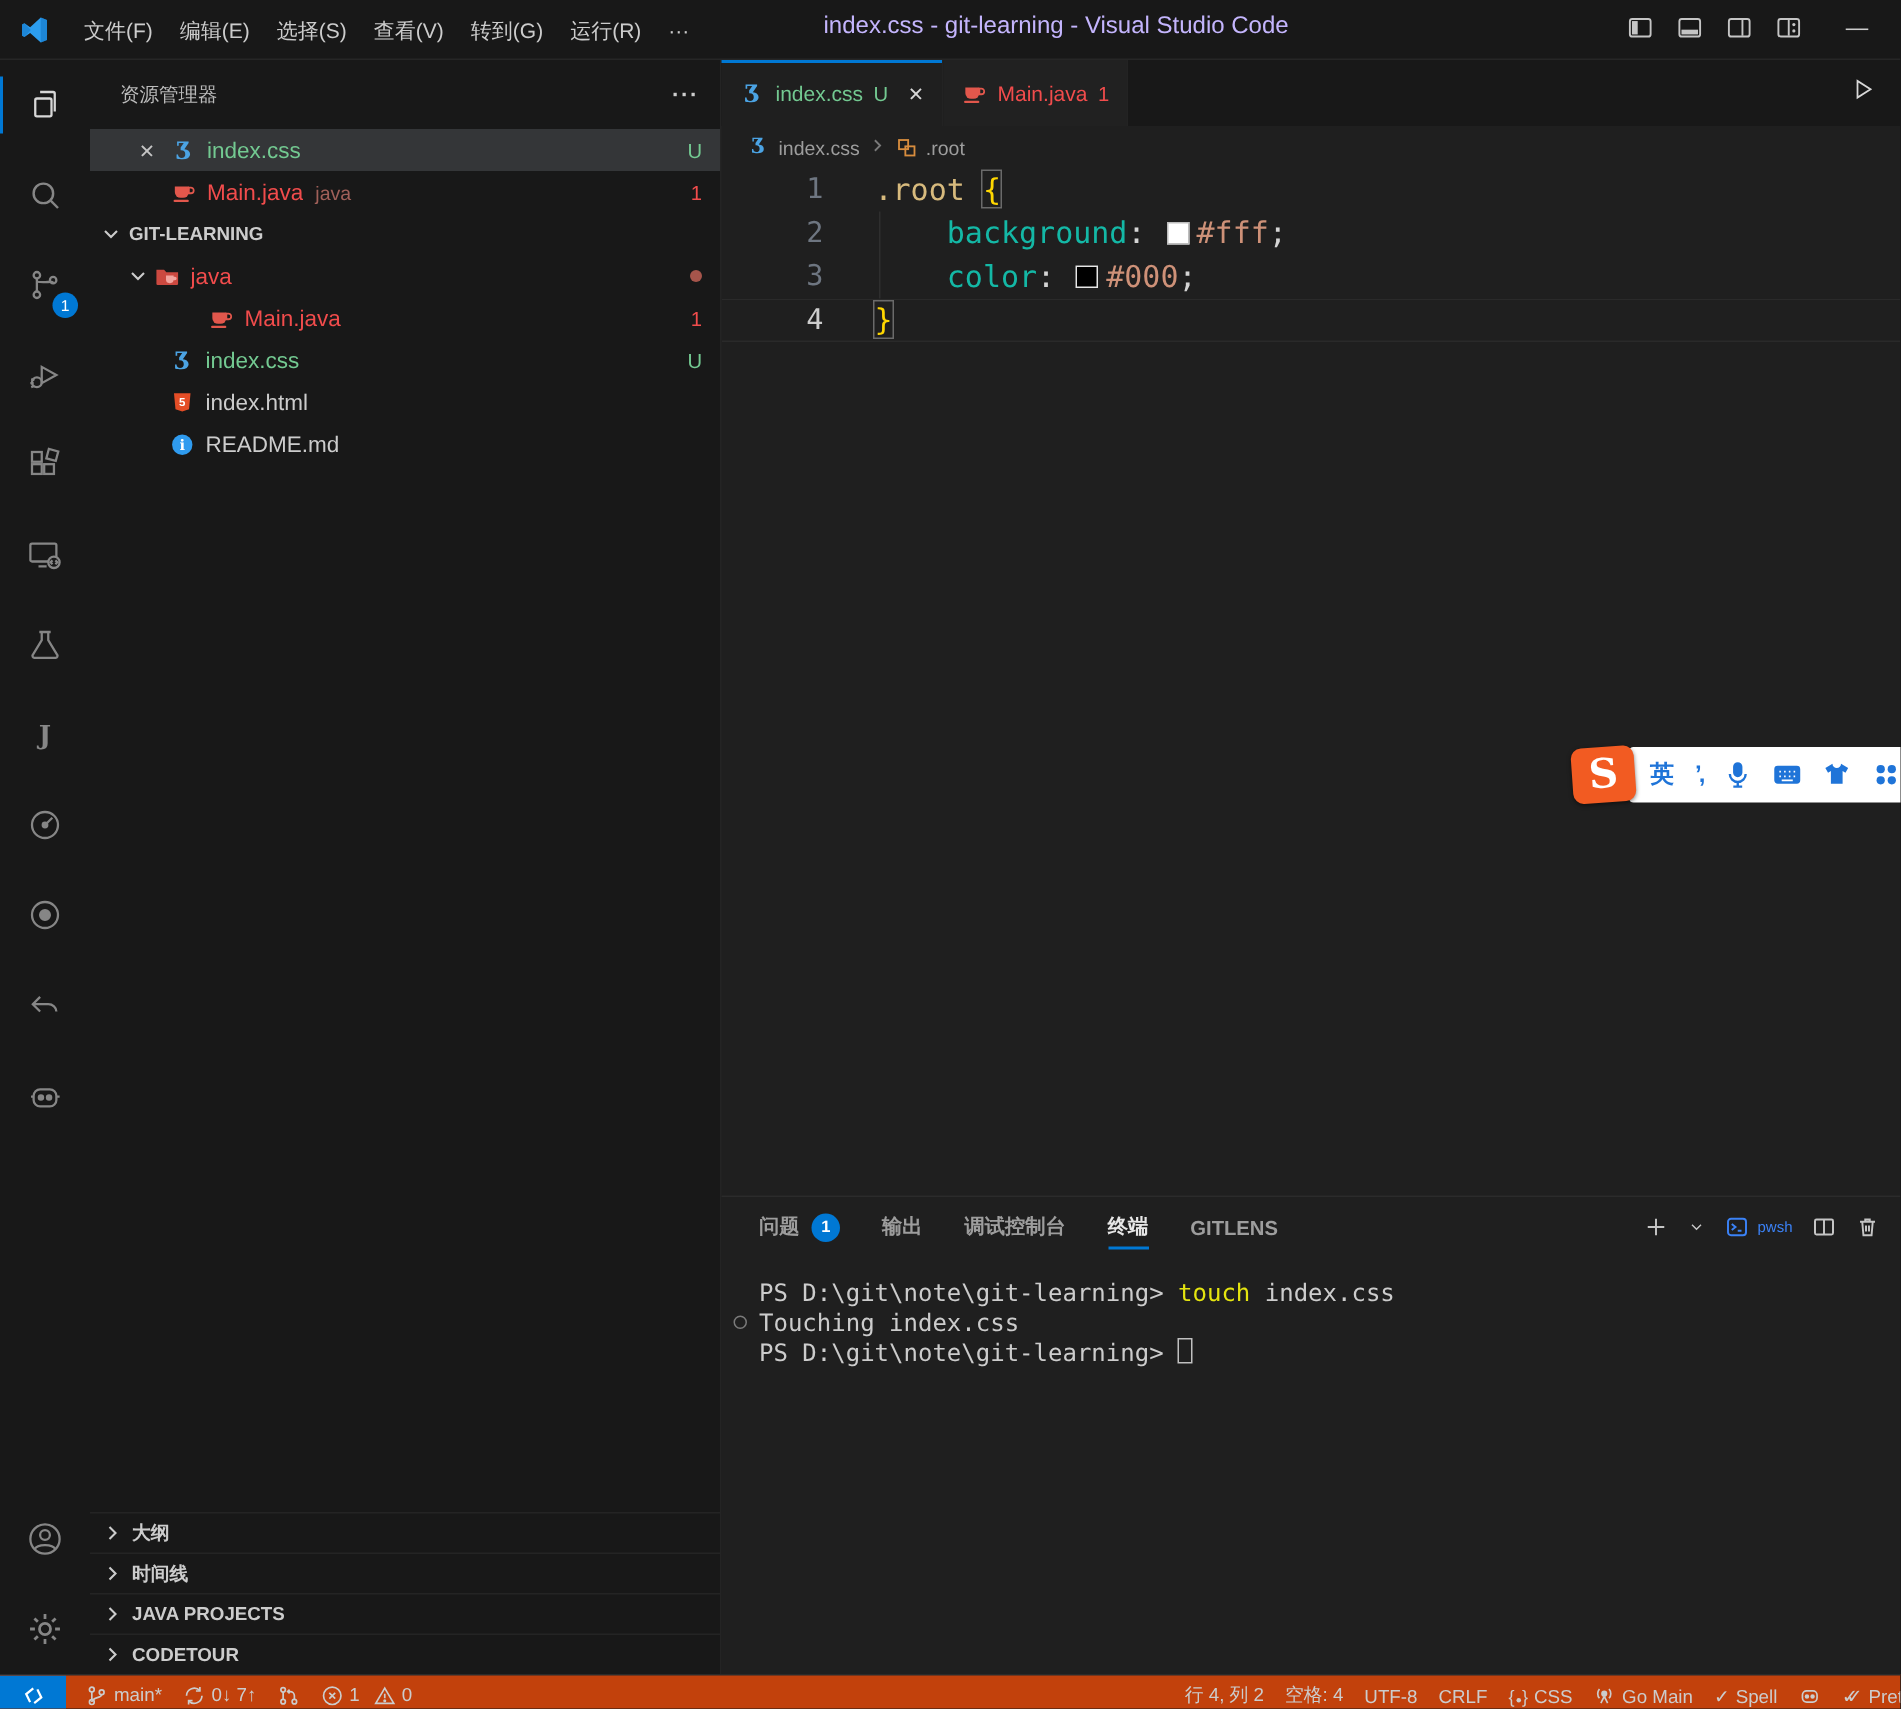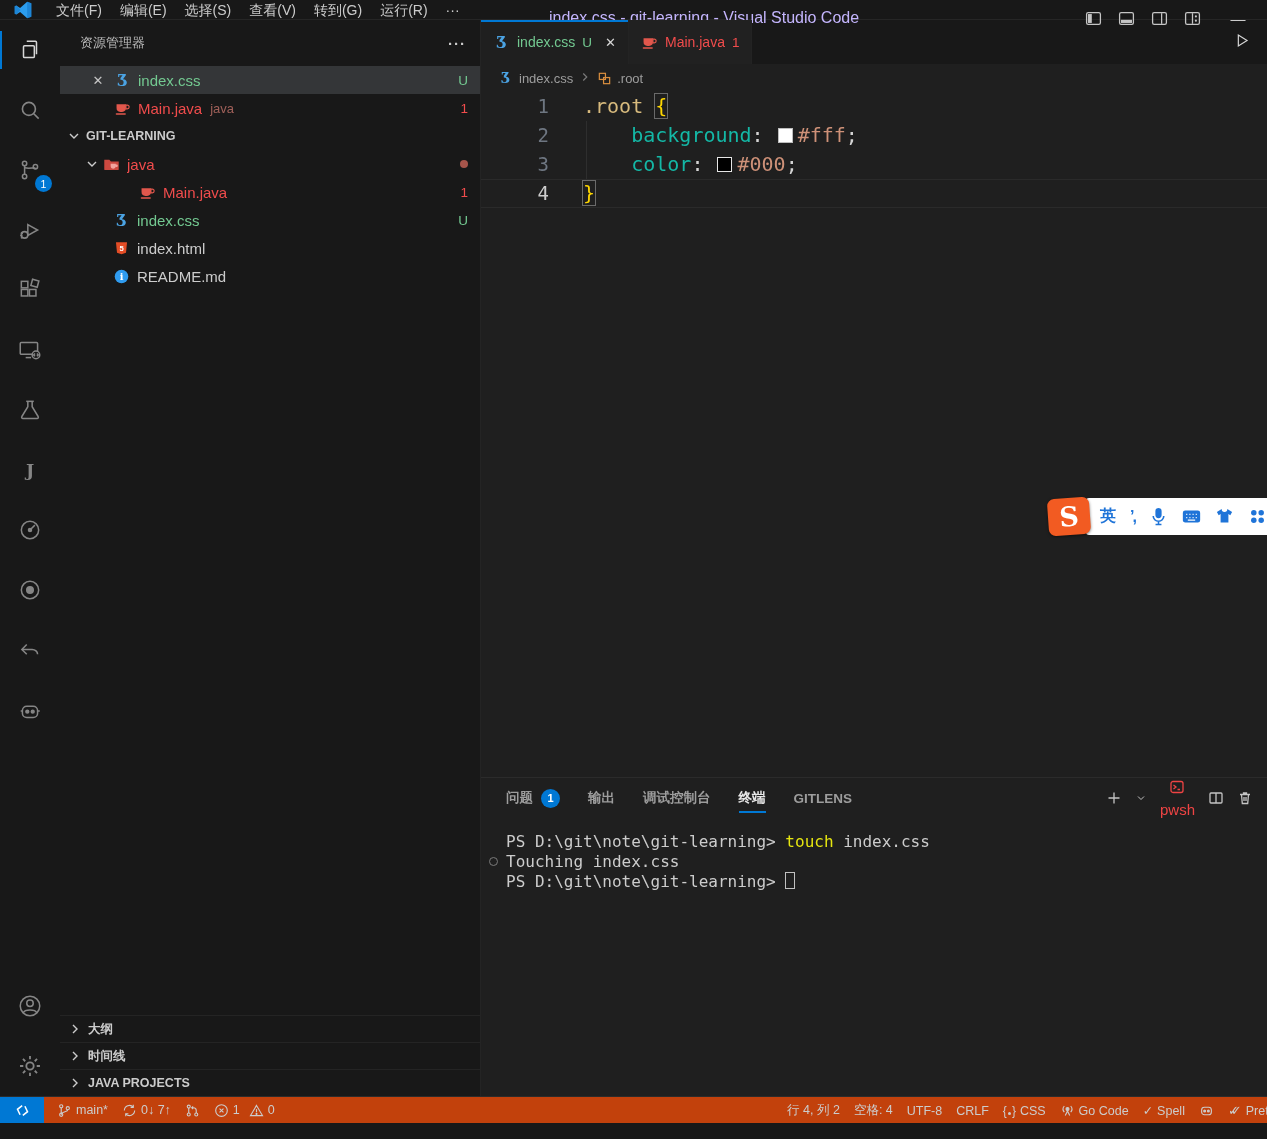--- a/index.html
+++ b/index.html
@@ -1,21 +1,21 @@
 <!DOCTYPE html>
 <html><head>
 <meta charset="utf-8">
 <style>
   * { margin:0; padding:0; box-sizing:border-box; }
   html,body { width:1267px; height:1139px; overflow:hidden; background:#181818;
     font-family:"Liberation Sans", sans-serif; -webkit-font-smoothing:antialiased; }
   .app { position:relative; width:1267px; height:1139px; color:#cccccc; }
 
   
-  .titlebar { height:20px; background:#181818; border-bottom:1px solid #262626;
+  .titlebar { height:40px; background:#181818; border-bottom:1px solid #262626;
     display:flex; align-items:center; position:relative; }
   .vscode-logo { width:20px; height:20px; margin:0 14px 0 13px; flex:none; }
   .menubar { display:flex; }
   .menu-item { padding:0 9px; font-size:14px; color:#cccccc; line-height:34px; cursor:default; }
   .window-title { position:absolute; left:549px; top:0; line-height:36px; font-size:16px; color:#c4b5fd; }
   .layout-controls { position:absolute; right:66px; top:0; height:36px; display:flex; align-items:center; gap:16px; }
   .layout-controls svg { width:17px; height:17px; }
   .win-min { position:absolute; right:12px; top:0; width:34px; height:36px; display:flex;
     align-items:center; justify-content:center; font-size:15px; color:#cccccc; }
 
@@ -101,21 +101,21 @@
   .panel { height:319px; border-top:1px solid #2b2b2b; display:flex; flex-direction:column; background:#1f1f1f; }
   .panel-header { height:40px; display:flex; align-items:center; padding:0 14px 0 25px; }
   .panel-tabs { display:flex; gap:28px; align-items:center;font-weight:bold; }
   .ptab { font-size:13.5px; color:#9d9d9d; height:40px; display:flex; align-items:center; gap:8px; position:relative; }
   .ptab.active { color:#e7e7e7; }
   .ptab.active::after { content:''; position:absolute; bottom:5px; left:0; right:0; height:2px; background:#0078d4; }
   .ptab-badge { min-width:19px; height:19px; border-radius:10px; background:#0078d4; color:#fff; font-size:11px;
     display:flex; align-items:center; justify-content:center; }
   .panel-actions { margin-left:auto; display:flex; align-items:center; gap:13px; color:#c5c5c5; }
   .panel-actions svg { width:16px; height:16px; }
-  .pwsh-item { display:flex; align-items:center; gap:6px; font-size:15px; color:#ef4444;flex-direction:column; }
+  .pwsh-item { display:flex; align-items:center; gap:6px; font-size:10px; color:#3b82f6; }
   .terminal { flex:1; padding:14px 0 0 25px; font-family:"DejaVu Sans Mono", monospace; font-size:16px;
     line-height:20px; color:#cccccc; position:relative; }
   .t-line { white-space:pre; position:relative; }
   .t-cmd { color:#e5e510; }
   .t-deco { position:absolute; left:-17px; top:5px; width:9px; height:9px; border:1.5px solid #7a7a7a; border-radius:50%; }
   .t-cursor { display:inline-block; width:10px; height:17px; border:1.5px solid #c0c0c0; vertical-align:-2px; }
 
   
   .statusbar { height:27px; background:#c2410c; border-top:1px solid #2b2b2b; display:flex; align-items:center;
     font-size:12.5px; color:#cccccc; position:relative; overflow:hidden; }
@@ -367,20 +367,26 @@
           <svg class="chev" viewBox="0 0 16 16" fill="none" stroke="currentColor" stroke-width="1.4">
               <path d="M6 4l4 4-4 4"></path>
             </svg>
           <span>时间线</span>
         </div>
         <div class="bottom-sec">
           <svg class="chev" viewBox="0 0 16 16" fill="none" stroke="currentColor" stroke-width="1.4">
               <path d="M6 4l4 4-4 4"></path>
             </svg>
           <span>JAVA PROJECTS</span>
+        </div>
+        <div class="bottom-sec">
+          <svg class="chev" viewBox="0 0 16 16" fill="none" stroke="currentColor" stroke-width="1.4">
+              <path d="M6 4l4 4-4 4"></path>
+            </svg>
+          <span>CODETOUR</span>
         </div>
       </div>
     </aside>
 
     <main class="editor-area">
 
       <div class="tabbar">
         <div class="tab active">
           <span class="fi" style="color:#4ba3e3;font-weight:bold;font-size:16px;font-family:'DejaVu Serif',serif;">Ʒ</span>
           <span class="green">index.css</span>
@@ -553,21 +559,21 @@
         </div>
       <div class="sb-item">
         <span class="braces">{<i class="dot"></i>}</span>
         <span>CSS</span>
       </div>
       <div class="sb-item">
         <svg viewBox="0 0 16 16" fill="none" stroke="currentColor" stroke-width="1.2">
             <circle cx="8" cy="6.5" r="1.6" fill="currentColor"></circle>
             <path d="M4.6 3.2a5 5 0 0 0 0 6.6M11.4 3.2a5 5 0 0 1 0 6.6M8 8.5l-2.4 4.8M8 8.5l2.4 4.8"></path>
           </svg>
-        <span>Go Code</span>
+        <span>Go Main</span>
       </div>
       <div class="sb-item">
         <span>✓</span>
         <span>Spell</span>
       </div>
       <div class="sb-item">
         <svg viewBox="0 0 16 16" fill="none" stroke="currentColor" stroke-width="1.2">
             <rect x="2.8" y="4.5" width="10.4" height="8" rx="3"></rect>
             <circle cx="6" cy="8.5" r="1" fill="currentColor"></circle>
             <circle cx="10" cy="8.5" r="1" fill="currentColor"></circle>

